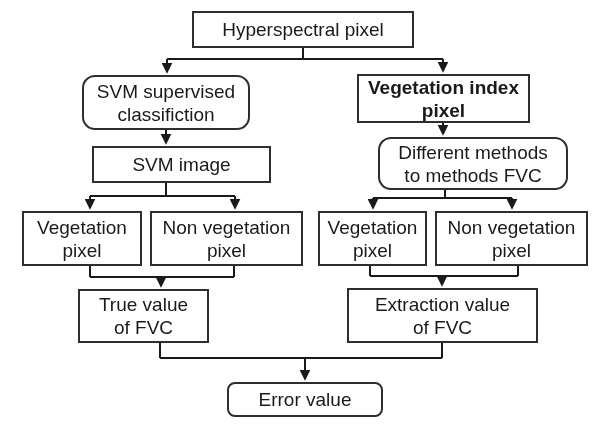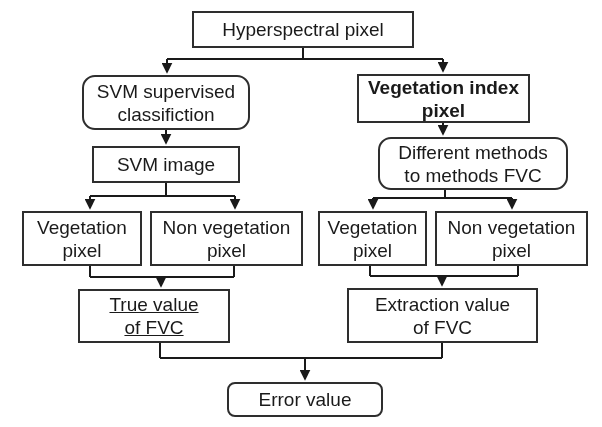--- a/index.html
+++ b/index.html
@@ -12,27 +12,27 @@
     position:absolute;box-sizing:border-box;background:#ffffff;
     border:2px solid #2e2e2e;color:#1a1a1a;
     display:flex;flex-direction:column;align-items:center;justify-content:center;
     text-align:center;font-size:19px;line-height:23px;white-space:nowrap;
   }
   .node span{display:block;}
   .r{border-radius:13px;text-align:center;}
   #n-hyper   {left:192px;top:11px;width:222px;height:37px;}
   #n-svmcls  {left:82px; top:75px; width:168px;height:55px;}
   #n-vegidx  {left:357px;top:74px; width:173px;height:49px;font-weight:bold;}
-  #n-svmimg  {left:92px; top:146px;width:148px;height:37px;}
+  #n-svmimg  {left:92px; top:146px;width:179px;height:37px;}
   #n-diffm   {left:350px;top:137px;width:190px;height:53px;margin-left:28px;}
   #n-lveg    {left:22px; top:211px;width:120px;height:55px;}
   #n-lnonveg {left:150px;top:211px;width:153px;height:55px;}
   #n-rveg    {left:318px;top:211px;width:109px;height:55px;}
   #n-rnonveg {left:435px;top:211px;width:153px;height:55px;}
-  #n-true    {left:78px; top:289px;width:152px;height:54px;text-decoration:underline;}
+  #n-true    {left:78px; top:289px;width:131px;height:54px;}
   #n-extr    {left:347px;top:288px;width:191px;height:55px;}
   #n-error   {left:227px;top:382px;width:156px;height:35px;border-radius:8px;}
   .wire{stroke:#1a1a1a;stroke-width:2;fill:none;}
   .ah{fill:#1a1a1a;}
 </style>
 </head>
 <body>
 
 <div class="canvas">
 

